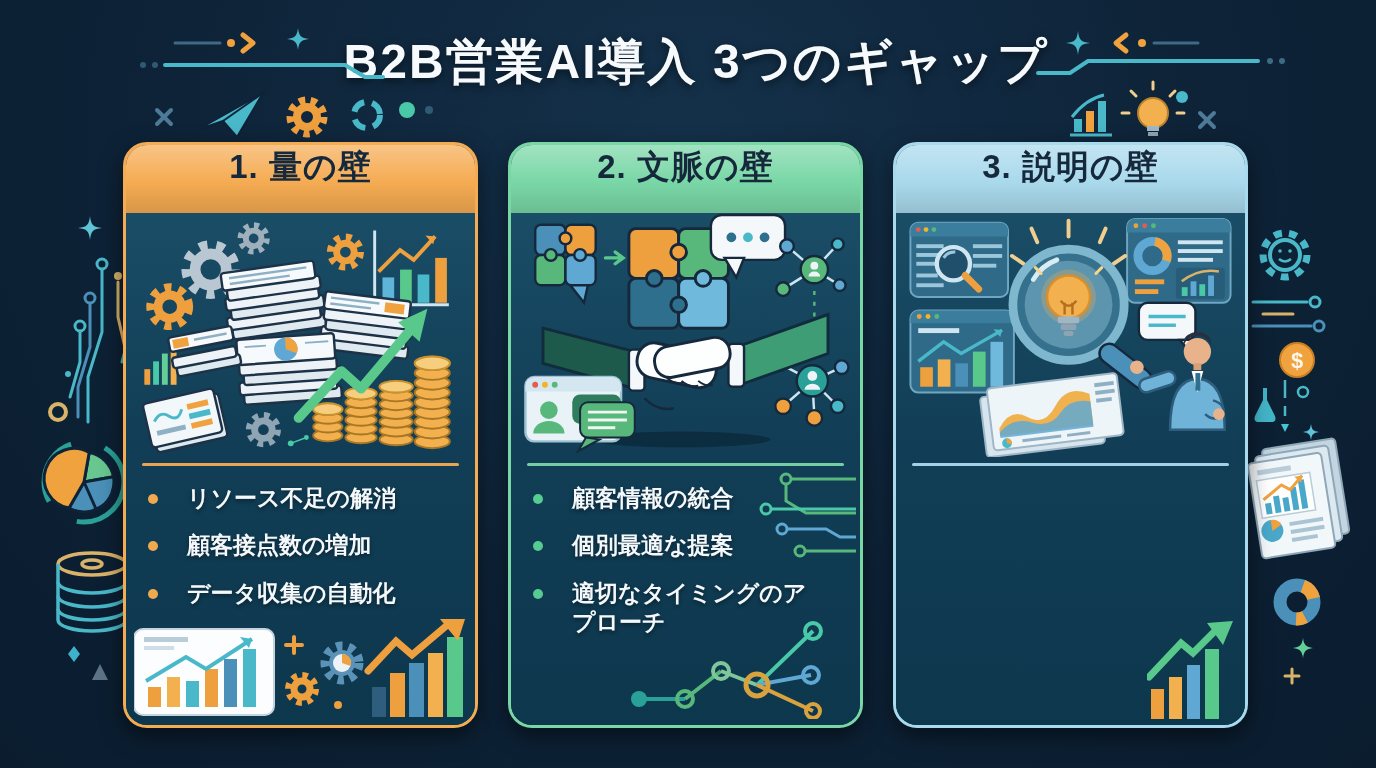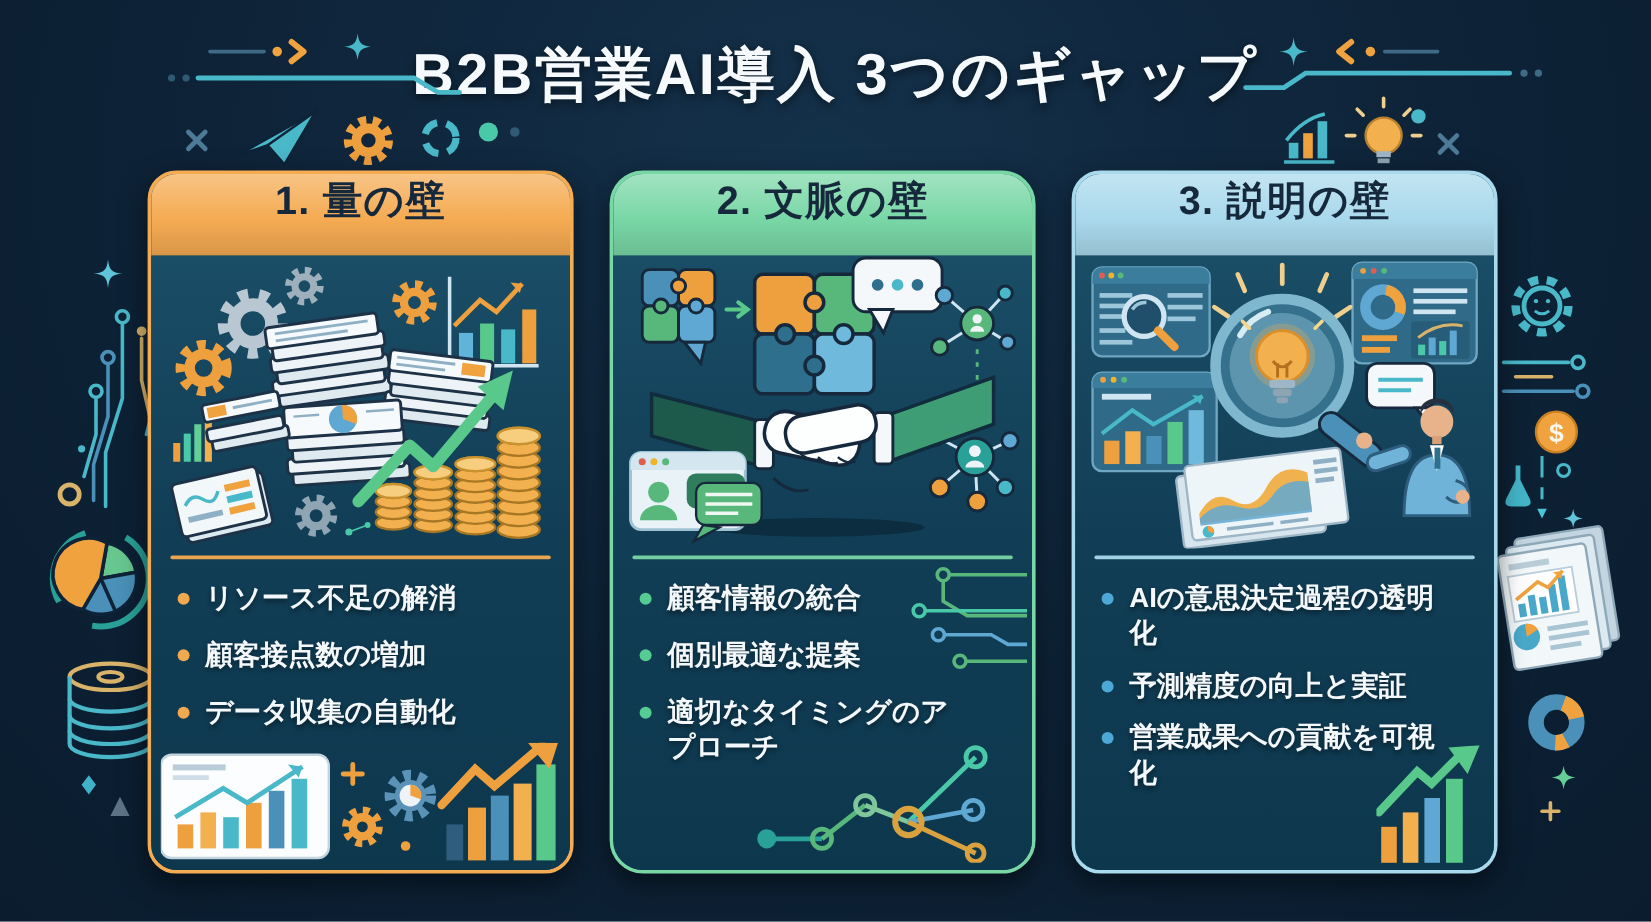--- a/index.html
+++ b/index.html
@@ -3,31 +3,31 @@
 <meta charset="utf-8">
 <style>
   html,body{margin:0;padding:0;width:1376px;height:768px;overflow:hidden;}
   body{position:relative;font-family:"Liberation Sans","DejaVu Sans",sans-serif;
        background:radial-gradient(ellipse at 50% 18%, #14314a 0%, #0e2338 52%, #0a1c2e 100%);}
   .page-title{position:absolute;top:30px;left:0;right:0;text-align:center;color:#f6fafd;
        font-size:48px;font-weight:bold;letter-spacing:2px;text-shadow:0 3px 8px rgba(0,0,0,.55);padding-left:16px;}
   .deco{position:absolute;pointer-events:none;}
   .card{position:absolute;top:142px;width:349px;height:580px;border-radius:24px;border:3px solid #ccc;
         overflow:hidden;box-shadow:0 8px 22px rgba(0,0,0,.5);background:#10405a;}
-  .card1{left:123px;} .card2{left:508px;border-radius:28px;} .card3{left:893px;}
+  .card1{left:123px;} .card2{left:508px;} .card3{left:893px;}
   .card-header{height:68px;display:flex;align-items:flex-start;justify-content:center;
         font-size:33px;font-weight:bold;color:#16293c;letter-spacing:1px;
         background-image:linear-gradient(180deg,rgba(255,255,255,.30),rgba(255,255,255,0) 55%,rgba(0,0,0,.12));}
   .card-body{position:absolute;top:68px;left:0;right:0;bottom:0;
         background:linear-gradient(180deg,#1a4d66 0%,#113e56 45%,#0d374d 100%);}
   .illus{height:244px;position:relative;}
   .illus svg{position:absolute;inset:0;}
   .divider{height:3px;margin:6px 16px 0 16px;border-radius:2px;opacity:.95;}
   .bullets{list-style:none;margin:0;padding:18px 14px 0 22px;position:relative;z-index:2;}
-  .bullet{display:flex;gap:13px;margin-bottom:18px;color:#f4f8fb;font-size:23px;font-weight:bold;line-height:1.28;
+  .bullet{display:flex;gap:29px;margin-bottom:18px;color:#f4f8fb;font-size:23px;font-weight:bold;line-height:1.28;
           text-shadow:0 2px 4px rgba(0,0,0,.45);}
   .bullet .dot{width:10px;height:10px;border-radius:50%;margin-top:10px;flex:none;}
   .bottom-art{position:absolute;z-index:1;}
 </style>
 </head>
 <body>
 
 <div class="page-title">B2B営業AI導入 3つのギャップ</div>
 
 <svg class="deco" style="left:115px;top:25px" width="270" height="115" viewBox="0 0 270 115">
@@ -675,34 +675,20 @@
           <polygon points="28,36 40,36 34,58" fill="#fdfefe"></polygon>
           <rect x="32" y="38" width="5" height="18" fill="#2e6f8e"></rect>
           <rect x="-26" y="40" width="38" height="14" rx="7" transform="rotate(-18 -7 47)" fill="#6fb3d9" stroke="#2e5d7d" stroke-width="2.5"></rect>
           <circle cx="-28" cy="32" r="7" fill="#e8b38a"></circle>
           <path d="M50 66 q14 4 10 16 q-10 6 -18 -2" fill="#6fb3d9" stroke="#2e5d7d" stroke-width="2.5"></path>
           <circle cx="56" cy="80" r="6" fill="#e8b38a"></circle>
         </g>
       </svg>
     </div>
     <div class="divider" style="background-color: rgb(169, 217, 236);"></div>
-    <ul class="bullets">
-      <li class="bullet" style="max-width:290px;margin-bottom:14px">
-        <span class="dot" style="background-color: rgb(77, 168, 216);"></span>
-        <span>AIの意思決定過程の透明化</span>
-        </li>
-      <li class="bullet" style="margin-bottom:14px">
-        <span class="dot" style="background-color: rgb(77, 168, 216);"></span>
-        <span>予測精度の向上と実証</span>
-        </li>
-      <li class="bullet" style="max-width:280px">
-        <span class="dot" style="background-color: rgb(77, 168, 216);"></span>
-        <span>営業成果への貢献を可視化</span>
-        </li>
-    </ul>
     <svg class="bottom-art" style="right:8px;bottom:4px" width="90" height="100" viewBox="0 0 90 100">
       <g>
         <rect x="4" y="68" width="13" height="30" fill="#ee9f3e"></rect>
           <rect x="22" y="56" width="13" height="42" fill="#f2b04e"></rect>
         <rect x="40" y="44" width="13" height="54" fill="#5fa8d3"></rect>
           <rect x="58" y="28" width="14" height="70" fill="#58c98b"></rect>
         <path d="M2 56 L34 22 L46 32 L72 6" fill="none" stroke="#58c98b" stroke-width="7" stroke-linecap="round"></path>
         <path d="M60 2 L86 0 L76 24 Z" fill="#58c98b"></path>
       </g>
     </svg>

